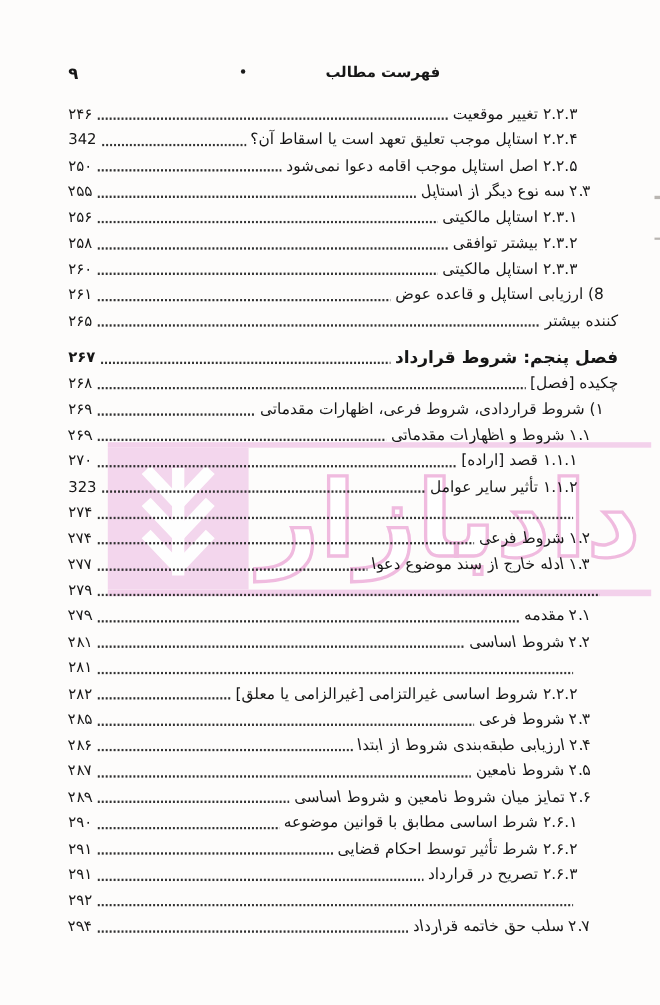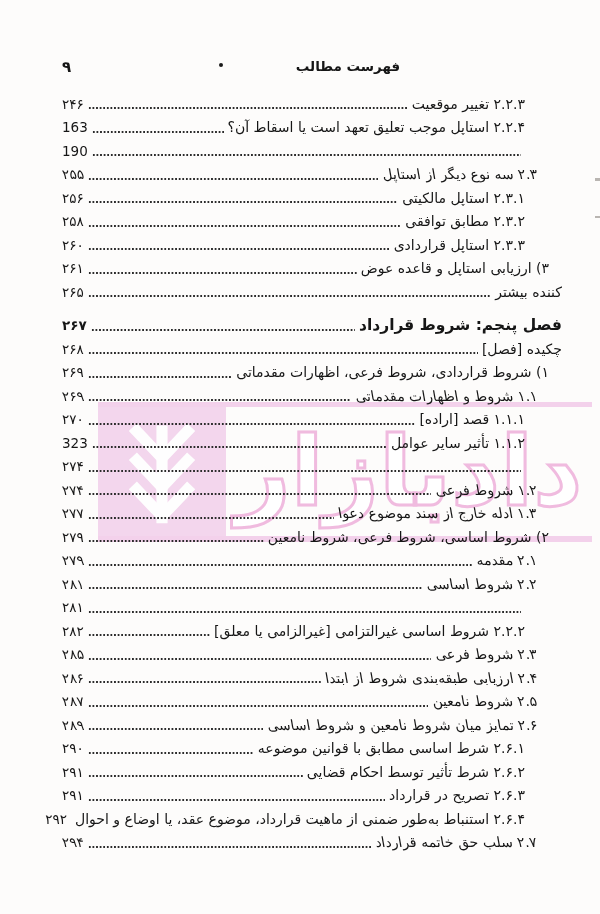--- a/index.html
+++ b/index.html
@@ -104,48 +104,49 @@
 
 <div class="toc" id="toc-list">
     <div class="row lvl3">
       <span class="label">۲.۲.۳ تغییر موقعیت</span>
       <span class="leader"></span>
       <span class="pnum">۲۴۶</span>
     </div>
     <div class="row lvl3">
       <span class="label">۲.۲.۴ استاپل موجب تعلیق تعهد است یا اسقاط آن؟</span>
       <span class="leader"></span>
-      <span class="pnum">163</span>
-    </div>
-    <div class="row lvl3">
-      <span class="leader"></span>
-      <span class="pnum">190</span>
+      <span class="pnum">342</span>
+    </div>
+    <div class="row lvl3">
+      <span class="label">۲.۲.۵ اصل استاپل موجب اقامه دعوا نمی‌شود</span>
+      <span class="leader"></span>
+      <span class="pnum">۲۵۰</span>
     </div>
     <div class="row lvl2 italic">
       <span class="label">۲.۳ سه نوع دیگر از استاپل</span>
       <span class="leader"></span>
       <span class="pnum">۲۵۵</span>
     </div>
     <div class="row lvl3">
       <span class="label">۲.۳.۱ استاپل مالکیتی</span>
       <span class="leader"></span>
       <span class="pnum">۲۵۶</span>
     </div>
     <div class="row lvl3">
-      <span class="label">۲.۳.۲ مطابق توافقی</span>
+      <span class="label">۲.۳.۲ بیشتر توافقی</span>
       <span class="leader"></span>
       <span class="pnum">۲۵۸</span>
     </div>
     <div class="row lvl3">
-      <span class="label">۲.۳.۳ استاپل قراردادی</span>
+      <span class="label">۲.۳.۳ استاپل مالکیتی</span>
       <span class="leader"></span>
       <span class="pnum">۲۶۰</span>
     </div>
     <div class="row lvl1">
-      <span class="label">۳) ارزیابی استاپل و قاعده عوض</span>
+      <span class="label">8) ارزیابی استاپل و قاعده عوض</span>
       <span class="leader"></span>
       <span class="pnum">۲۶۱</span>
     </div>
     <div class="row lvl0">
       <span class="label">کننده بیشتر</span>
       <span class="leader"></span>
       <span class="pnum">۲۶۵</span>
     </div>
     <div class="row lvl0 chapter">
       <span class="label">فصل پنجم: شروط قرارداد</span>
@@ -185,21 +186,20 @@
       <span class="label">۱.۲ شروط فرعی</span>
       <span class="leader"></span>
       <span class="pnum">۲۷۴</span>
     </div>
     <div class="row lvl2 italic">
       <span class="label">۱.۳ ادله خارج از سند موضوع دعوا</span>
       <span class="leader"></span>
       <span class="pnum">۲۷۷</span>
     </div>
     <div class="row lvl1">
-      <span class="label">۲) شروط اساسی، شروط فرعی، شروط نامعین</span>
       <span class="leader"></span>
       <span class="pnum">۲۷۹</span>
     </div>
     <div class="row lvl2 italic">
       <span class="label">۲.۱ مقدمه</span>
       <span class="leader"></span>
       <span class="pnum">۲۷۹</span>
     </div>
     <div class="row lvl2 italic">
       <span class="label">۲.۲ شروط اساسی</span>
@@ -244,21 +244,20 @@
       <span class="label">۲.۶.۲ شرط تأثیر توسط احکام قضایی</span>
       <span class="leader"></span>
       <span class="pnum">۲۹۱</span>
     </div>
     <div class="row lvl3">
       <span class="label">۲.۶.۳ تصریح در قرارداد</span>
       <span class="leader"></span>
       <span class="pnum">۲۹۱</span>
     </div>
     <div class="row lvl3">
-      <span class="label">۲.۶.۴ استنباط به‌طور ضمنی از ماهیت قرارداد، موضوع عقد، یا اوضاع و احوال</span>
       <span class="leader"></span>
       <span class="pnum">۲۹۲</span>
     </div>
     <div class="row lvl2 italic">
       <span class="label">۲.۷ سلب حق خاتمه قرارداد</span>
       <span class="leader"></span>
       <span class="pnum">۲۹۴</span>
     </div>
   </div>
 

